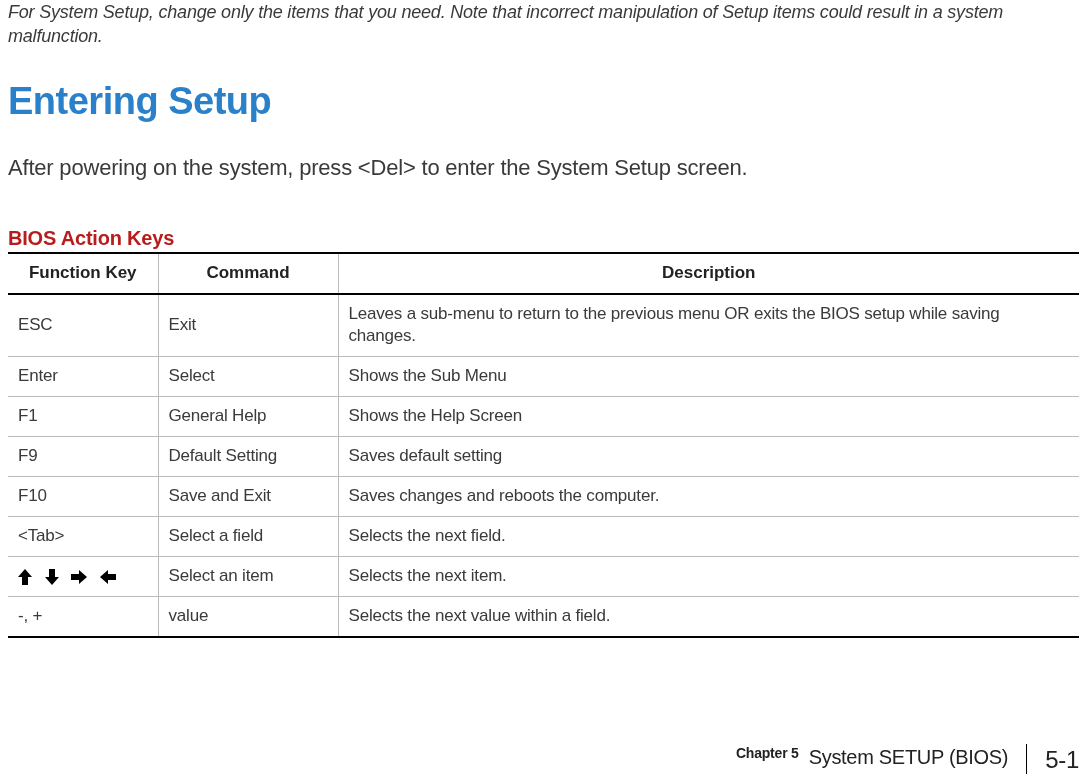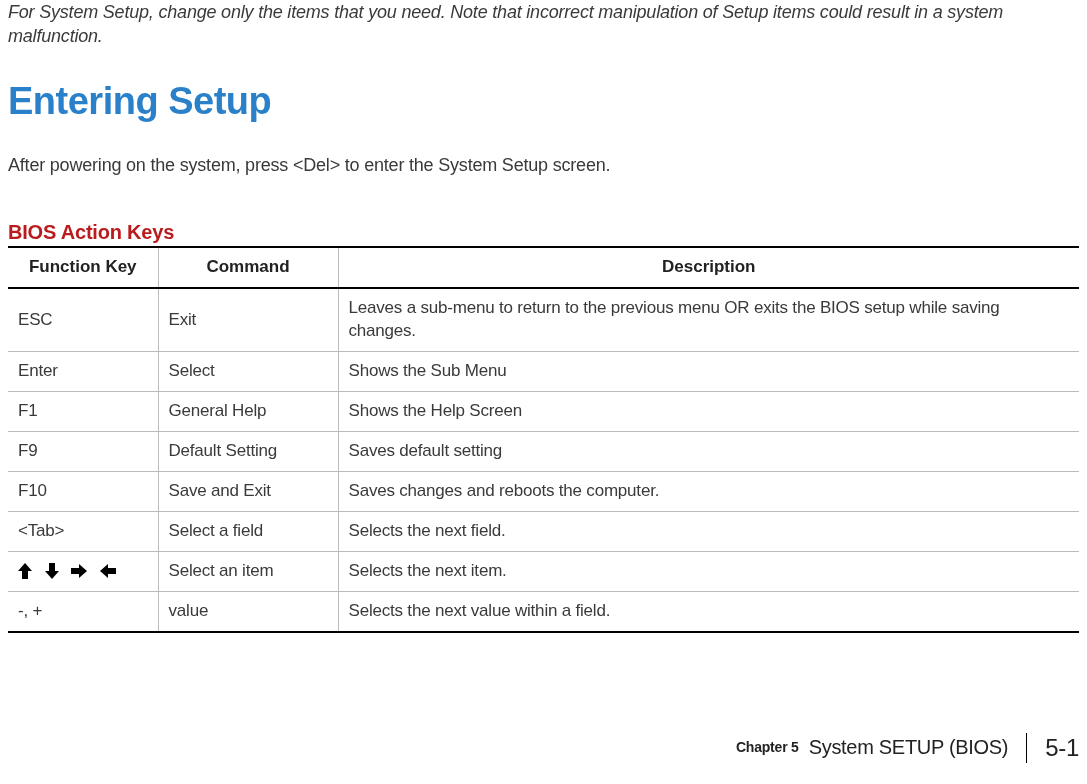--- a/index.html
+++ b/index.html
@@ -22,21 +22,21 @@
   }
   .heading-main {
     color: #2a80c9;
     font-size: 38px;
     font-weight: 700;
     margin-top: 27px;
     letter-spacing: -0.5px;
   }
   .body-text {
     margin-top: 26px;
-    font-size: 18px;
+    font-size: 22px;
     color: #3a3a3a;
     letter-spacing: -0.2px;
   }
   .sub-heading {
     color: #b91c1c;
     font-size: 20px;
     font-weight: 700;
     margin-top: 42px;
     letter-spacing: -0.2px;
   }
@@ -68,24 +68,24 @@
   table.bios-table tr:last-child td { border-bottom: 2px solid #000; }
   .col-key { width: 150px; }
   .col-cmd { width: 180px; }
   .arrows svg {
     display: inline-block;
     vertical-align: middle;
     margin-right: 8px;
   }
   .footer {
     position: absolute;
-    bottom: 20px;
+    bottom: 8px;
     right: 8px;
     display: flex;
-    align-items: center;
+    align-items: flex-start;
     font-size: 18px;
   }
   .footer .chapter {
     font-weight: 700;
     font-size: 14px;
     letter-spacing: -0.2px;
     color: #222;
     margin-right: 10px;
   }
   .footer .title {

